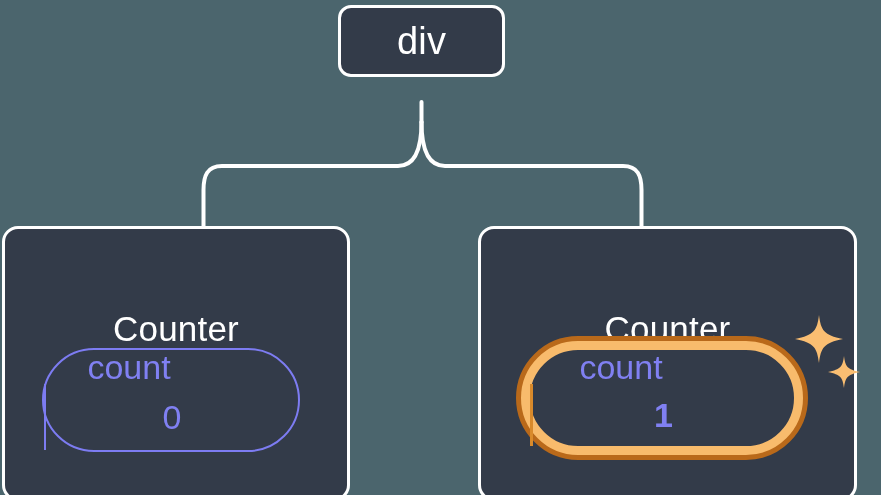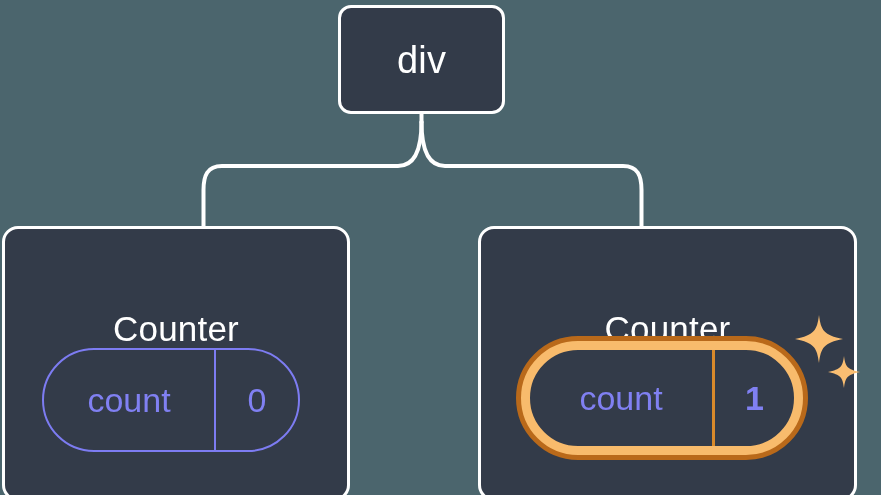--- a/index.html
+++ b/index.html
@@ -34,21 +34,21 @@
     position: absolute;
     box-sizing: border-box;
     background: #333b49;
     border: 3px solid #ffffff;
     border-radius: 16px;
   }
   .node.root {
     left: 338px;
     top: 5px;
     width: 167px;
-    height: 109px;
+    height: 72px;
     border-radius: 13px;
     display: flex;
     align-items: center;
     justify-content: center;
   }
   .node-label-root {
     color: #ffffff;
     font-size: 38px;
     line-height: 1;
     letter-spacing: 0.2px;
@@ -76,20 +76,21 @@
   .pill-wrap {
     position: absolute;
   }
   .pill {
     box-sizing: border-box;
     display: flex;
     align-items: stretch;
     border: 2px solid #7d7cf2;
     border-radius: 999px;
     background: transparent;
+    flex-direction: column;
   }
   .pill .pill-key,
   .pill .pill-val {
     display: flex;
     align-items: center;
     justify-content: center;
     color: #8080f2;
     font-size: 34px;
     line-height: 1;
   }

